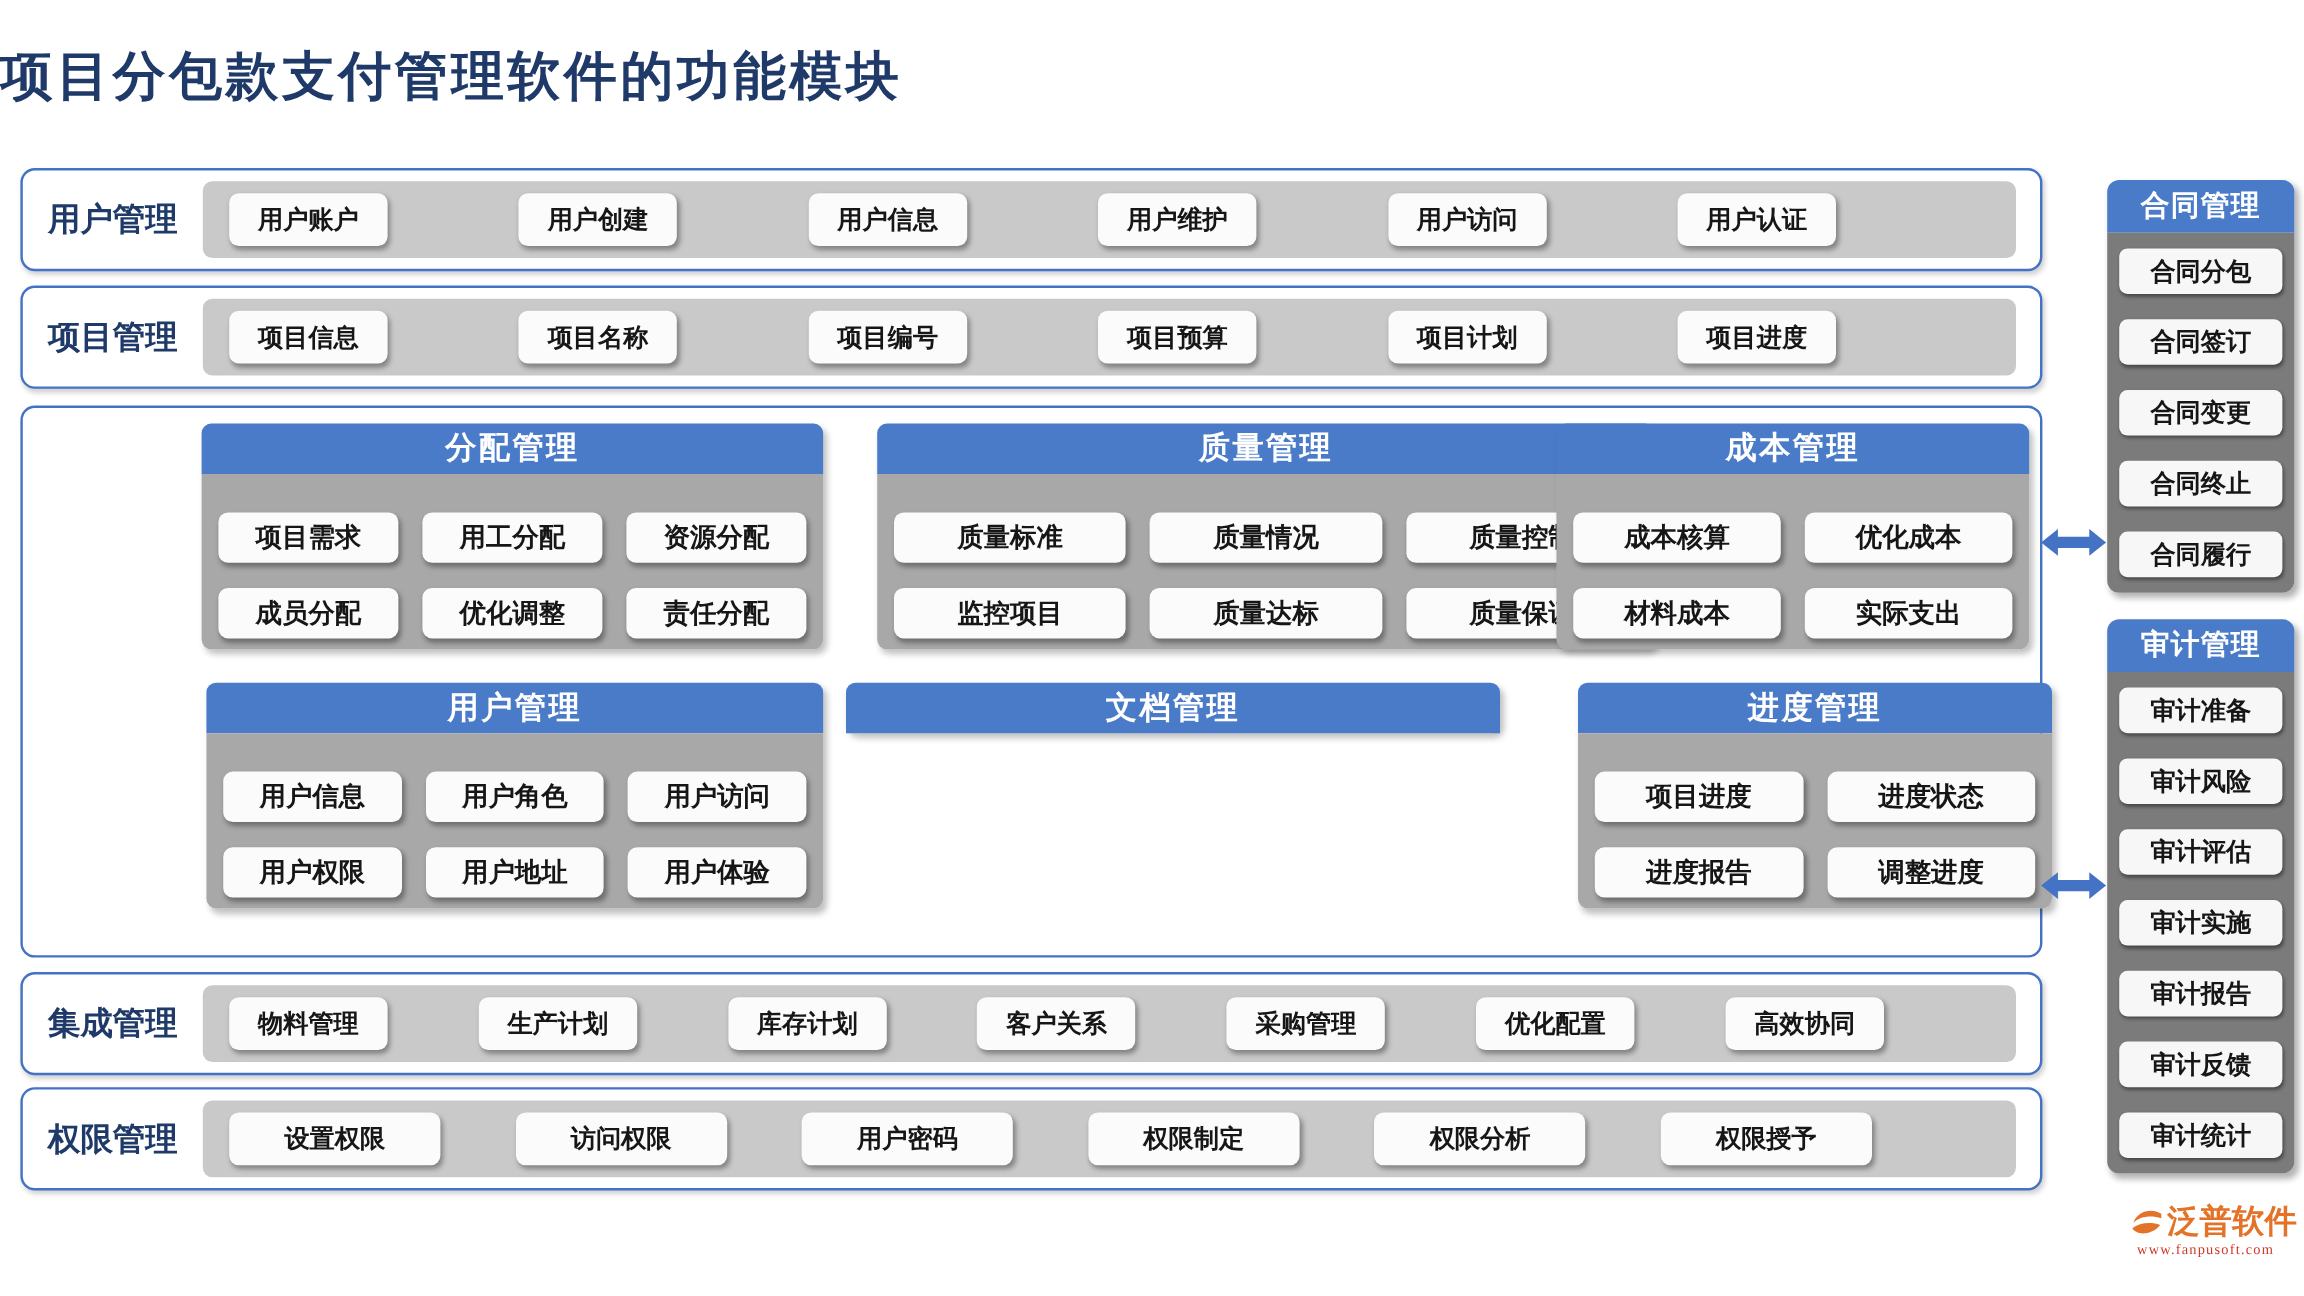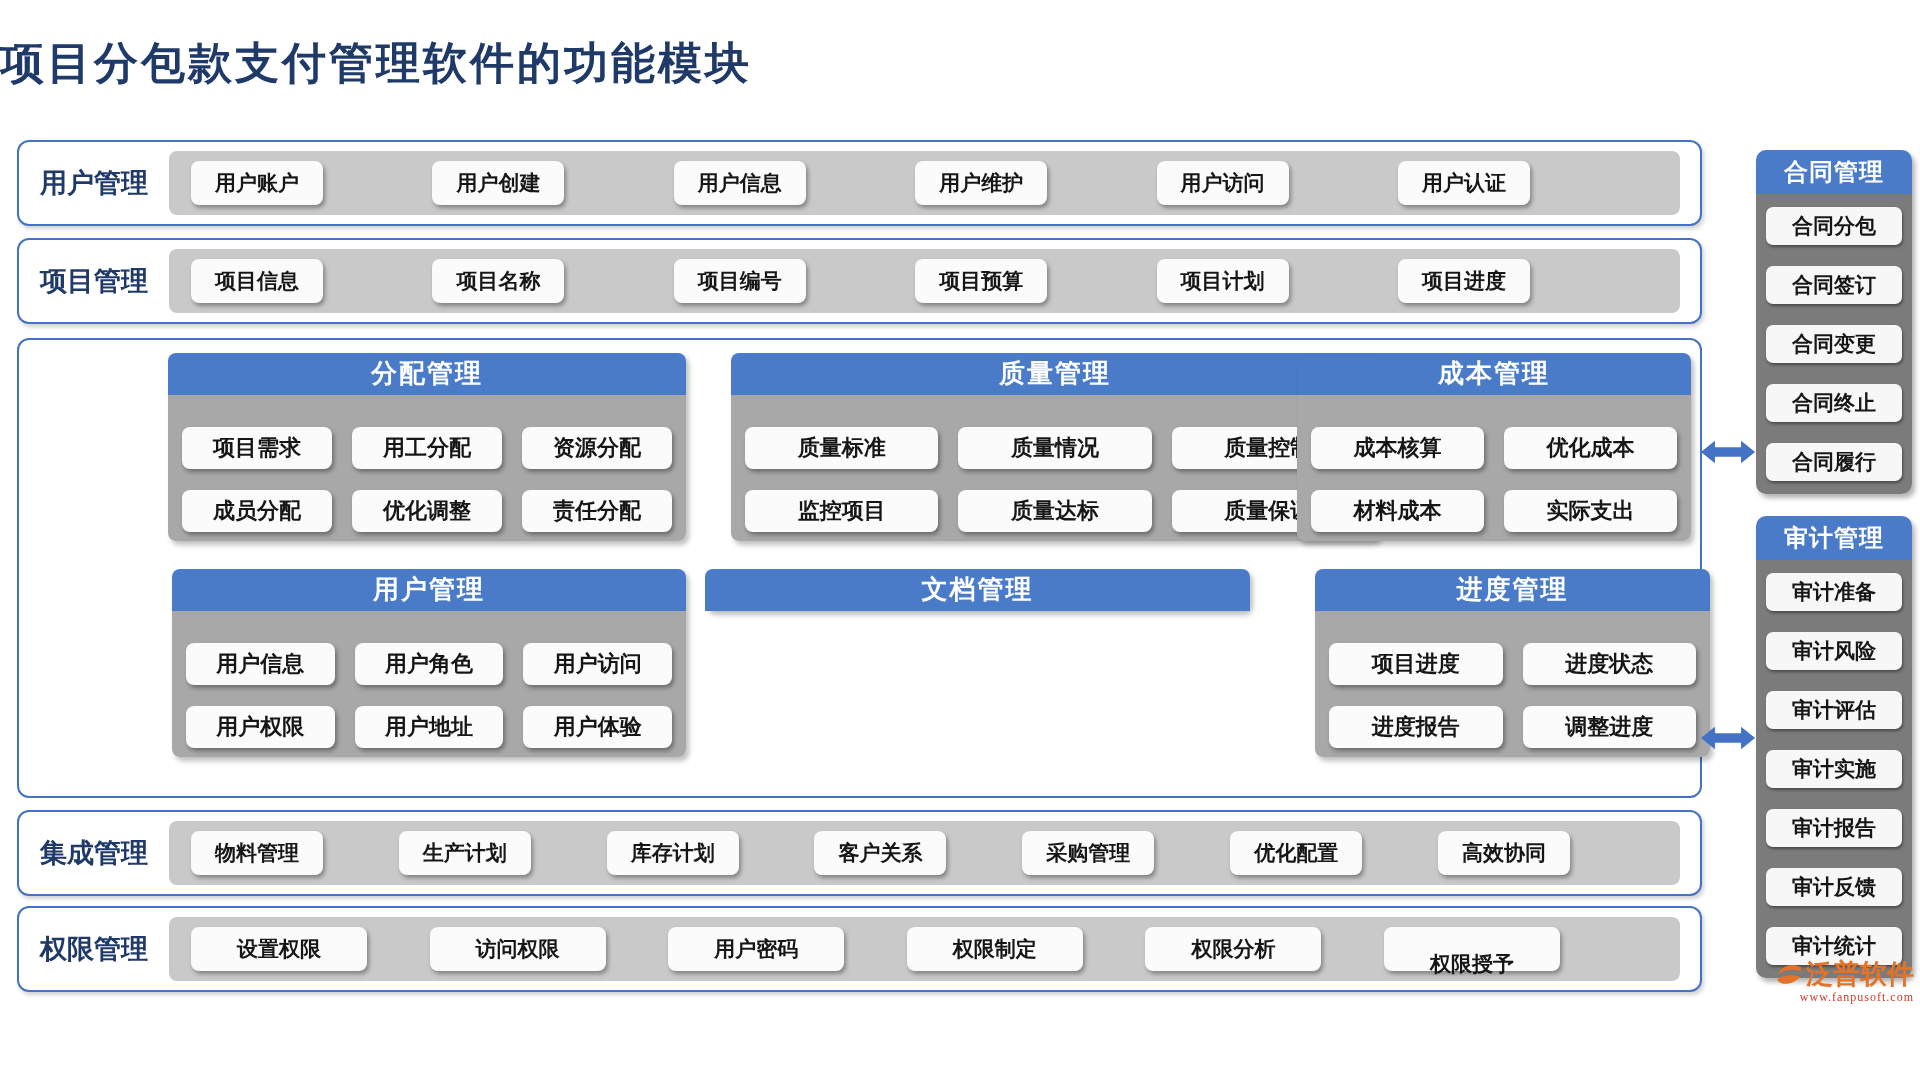--- a/index.html
+++ b/index.html
@@ -42,21 +42,21 @@
   .sg-header { height:44px; background:#4a7bc8; border-radius:10px 10px 0 0; color:#fff;
     font-size:24px; font-weight:bold; text-align:center; line-height:44px; letter-spacing:1px; }
   .sg-body { background:#7b7b7b; border-radius:0 0 10px 10px; padding:13px 10px;
     display:flex; flex-direction:column; gap:21px; }
   .sitem { background:#f7f7f7; border-radius:7px; height:38px; line-height:38px;
     text-align:center; font-size:21px; font-weight:bold; color:#161616;
     box-shadow:1px 2px 3px rgba(0,0,0,.4); white-space:nowrap; }
 
   .arrow { position:absolute; width:56px; height:32px; }
 
-  .logo { position:absolute; left:1762px; top:956px; width:152px; text-align:right; }
+  .logo { position:absolute; left:1762px; top:1000px; width:152px; text-align:center; }
   .logo-top { display:flex; align-items:center; justify-content:flex-end; gap:2px; }
   .logo-name { font-size:27px; font-weight:bold; color:#e4732a; white-space:nowrap; }
   .logo-url { font-size:12px; color:#cf3a2b; letter-spacing:1px; margin-top:-2px; }
 </style>
 </head>
 <body>
 
 <div class="stage">
 
   <div class="page-title">项目分包款支付管理软件的功能模块</div>
@@ -162,21 +162,21 @@
   </div>
 
   <div class="band" style="top:906px">
     <div class="band-label">权限管理</div>
     <div class="tray" style="padding-right:120px">
       <div class="chip" style="padding:0 46px">设置权限</div>
       <div class="chip" style="padding:0 46px">访问权限</div>
       <div class="chip" style="padding:0 46px">用户密码</div>
       <div class="chip" style="padding:0 46px">权限制定</div>
       <div class="chip" style="padding:0 46px">权限分析</div>
-      <div class="chip" style="padding:15px 46px">权限授予</div>
+      <div class="chip" style="padding:0 46px">权限授予</div>
     </div>
   </div>
 
   <svg class="arrow" style="left:1700px; top:436px" viewBox="0 0 60 30">
     <polygon points="1,15 16,3 16,10 44,10 44,3 59,15 44,27 44,20 16,20 16,27" fill="#4472c4"></polygon>
   </svg>
   <svg class="arrow" style="left:1700px; top:722px" viewBox="0 0 60 30">
     <polygon points="1,15 16,3 16,10 44,10 44,3 59,15 44,27 44,20 16,20 16,27" fill="#4472c4"></polygon>
   </svg>
 

